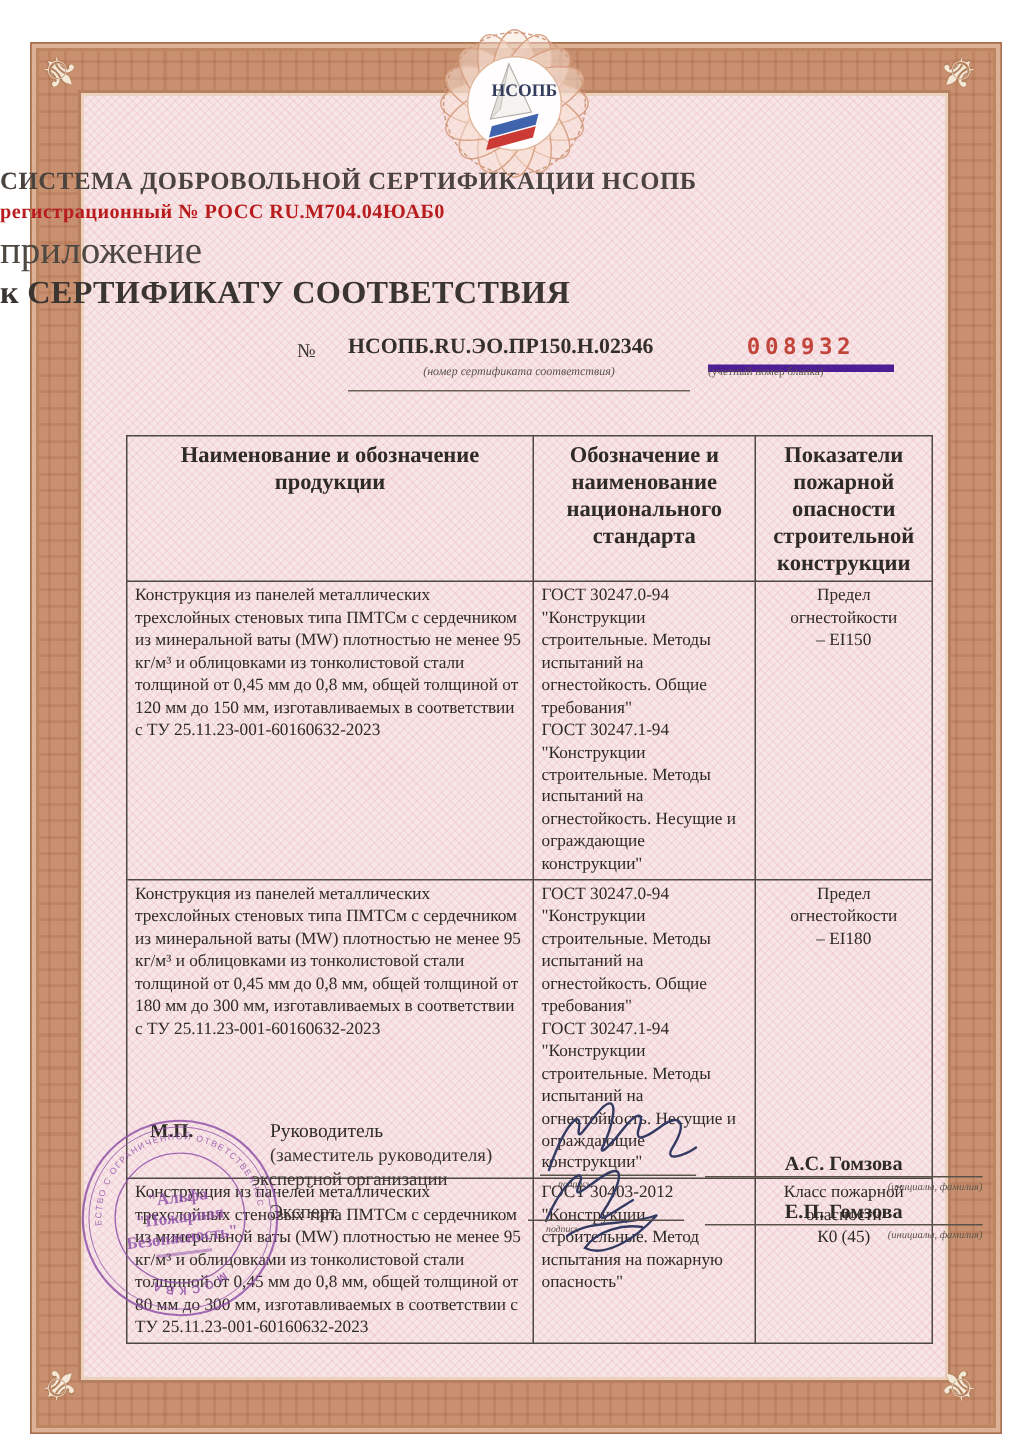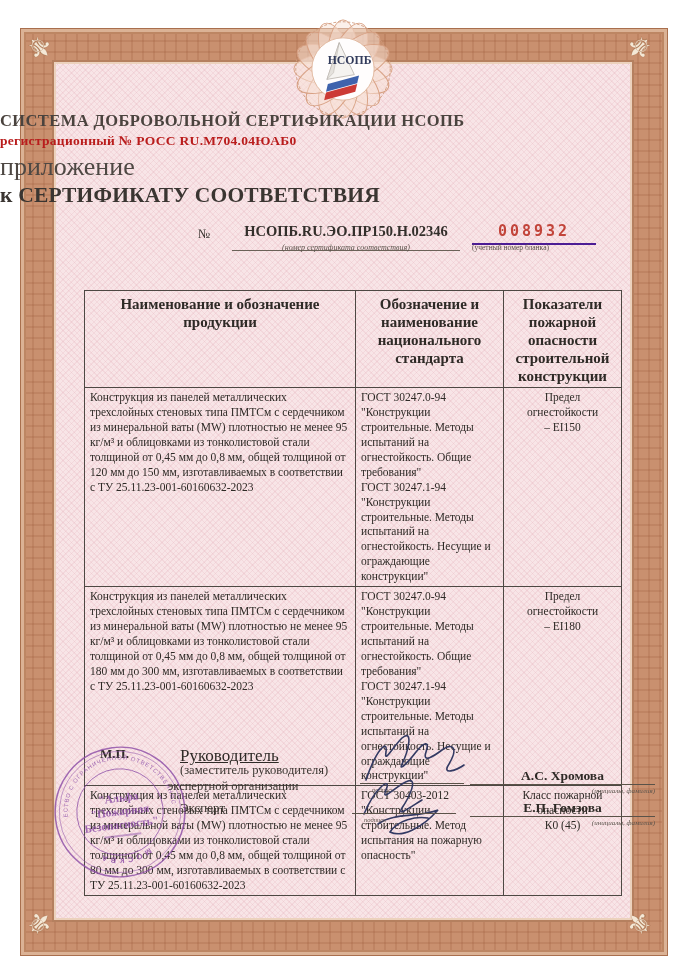--- a/index.html
+++ b/index.html
@@ -20,35 +20,35 @@
            #f8e5e7;
          box-shadow:0 0 0 2px #ecd2bd, 0 0 0 4px #b5805f;}
   .corner{position:absolute;font-size:30px;color:#f4e8d6;text-shadow:0 0 1px #9c6a48, 1px 1px 0 #b5835f;z-index:3;}
   .abs{position:absolute;}
   .center{left:0;width:686px;text-align:left;}
   .sys-title{top:111px;font-size:16.5px;font-weight:600;letter-spacing:.4px;color:#4a433e;}
   .reg-line{top:133px;font-size:13.5px;font-weight:bold;color:#b91c1c;letter-spacing:.3px;}
   .subtitle{top:152px;font-size:26px;color:#4e4843;}
   .doc-title{top:183px;font-size:21.5px;font-weight:bold;color:#3a3531;letter-spacing:.2px;}
   .num-sign{left:198px;top:226px;font-size:13px;}
-  .cert-num{left:232px;top:223px;width:228px;text-align:center;font-size:14.5px;font-weight:bold;
-            border-bottom:1px solid #6b6258;padding-bottom:10px;color:#332f2b;}
+  .cert-num{left:232px;top:223px;width:228px;font-size:14.5px;font-weight:bold;
+            border-bottom:1px solid #6b6258;padding-bottom:20px;color:#332f2b;}
   .cert-cap{left:232px;top:243px;width:228px;text-align:center;font-size:8px;font-style:italic;color:#5a524a;}
   .blank-num{left:472px;top:222px;width:124px;text-align:center;font-size:15px;font-weight:bold;
-             letter-spacing:3px;color:#c2443a;border-bottom:2px solid #4c1d95;padding-bottom:3px;
+             letter-spacing:3px;color:#c2443a;border-bottom:5px solid #4c1d95;padding-bottom:3px;
              font-family:"DejaVu Sans Mono", monospace;}
   .blank-cap{left:472px;top:243px;width:124px;text-align:left;font-size:7.5px;color:#5a524a;}
   table.cert{position:absolute;left:84px;top:290px;border-collapse:collapse;table-layout:fixed;
              width:537px;font-size:11.5px;color:#2e2a26;}
   table.cert td,table.cert th{border:1px solid #4d4843;vertical-align:top;padding:2px 5px;line-height:1.3;}
   table.cert th{font-size:15px;text-align:center;line-height:1.2;padding-top:4px;}
   .c-std,.c-ind{white-space:pre-line;}
   .c-ind{text-align:center;}
   .mp{left:100px;top:746px;font-size:13px;font-weight:bold;color:#2e2a26;}
-  .role1{left:180px;top:746px;font-size:17px;text-decoration:underline;color:#2e2a26;}
+  .role1{left:180px;top:746px;font-size:13px;color:#2e2a26;}
   .role2{left:180px;top:763px;font-size:12.5px;}
   .role3{left:168px;top:779px;font-size:12.5px;}
   .role4{left:180px;top:800px;font-size:13px;}
   .sigline{position:absolute;border-bottom:1px solid #5a5248;}
   .sigcap{font-size:6.5px;font-style:italic;color:#5a524a;}
   .name{width:185px;text-align:center;font-size:13.5px;font-weight:bold;color:#2e2a26;}
   .namecap{width:185px;text-align:right;font-size:7px;font-style:italic;color:#5a524a;}
   svg{display:block;}
 </style>
 </head>
@@ -168,21 +168,21 @@
   </svg>
   <div class="sigline" style="left:360px;top:783px;width:104px;"></div>
   <div class="abs sigcap" style="left:372px;top:786px;">подпись</div>
 
   <svg class="abs" style="left:350px;top:772px;" width="112" height="72" viewBox="0 0 112 72">
     <path d="M14,42 C26,14 42,4 36,18 C30,32 48,12 58,9 C68,6 60,24 52,36 C46,46 62,34 72,28 M28,52 C44,40 68,46 88,38 C72,56 52,66 40,60 C48,48 66,44 78,46" fill="none" stroke="#333a63" stroke-width="1.6" stroke-linecap="round"></path>
   </svg>
   <div class="sigline" style="left:352px;top:813px;width:104px;"></div>
   <div class="abs sigcap" style="left:364px;top:816px;">подпись</div>
 
-  <div class="abs name" style="left:470px;top:768px;">А.С. Хромова</div>
+  <div class="abs name" style="left:470px;top:768px;">А.С. Гомзова</div>
   <div class="sigline" style="left:470px;top:784px;width:185px;"></div>
   <div class="abs namecap" style="left:470px;top:787px;">(инициалы, фамилия)</div>
 
   <div class="abs name" style="left:470px;top:800px;">Е.П. Гомзова</div>
   <div class="sigline" style="left:470px;top:816px;width:185px;"></div>
   <div class="abs namecap" style="left:470px;top:819px;">(инициалы, фамилия)</div>
 
 </div>
 
 </body></html>

